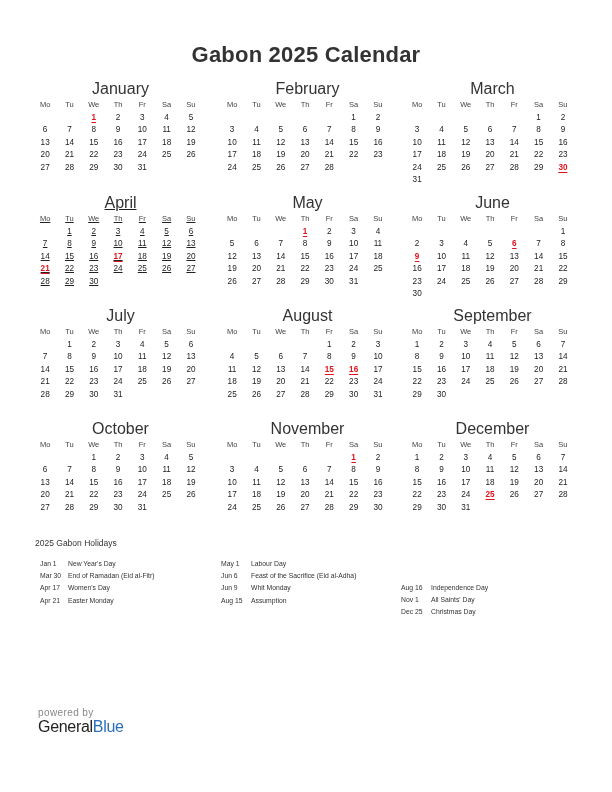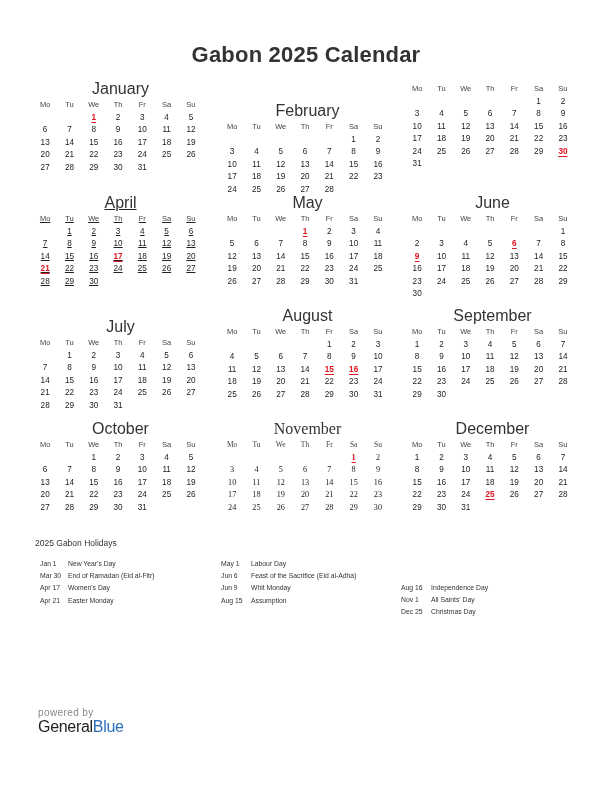--- a/index.html
+++ b/index.html
@@ -65,21 +65,21 @@
         <div class="day">24</div>
         <div class="day">25</div>
         <div class="day">26</div>
         <div class="day">27</div>
         <div class="day">28</div>
         <div class="day">29</div>
         <div class="day">30</div>
         <div class="day">31</div>
       </div>
     </div>
-    <div class="month" style="left: 220px; top: 82px; margin-top: 22px;">
+    <div class="month" style="left: 220px; top: 82px;">
       <div class="month-name">February</div>
       <div class="grid">
         <div class="dow">Mo</div>
         <div class="dow">Tu</div>
         <div class="dow">We</div>
         <div class="dow">Th</div>
         <div class="dow">Fr</div>
         <div class="dow">Sa</div>
         <div class="dow">Su</div>
         <div class="day"></div>
@@ -111,20 +111,21 @@
         <div class="day">22</div>
         <div class="day">23</div>
         <div class="day">24</div>
         <div class="day">25</div>
         <div class="day">26</div>
         <div class="day">27</div>
         <div class="day">28</div>
       </div>
     </div>
     <div class="month" style="left: 405px; top: 82px;">
+      <div class="month-name">March</div>
       <div class="grid">
         <div class="dow">Mo</div>
         <div class="dow">Tu</div>
         <div class="dow">We</div>
         <div class="dow">Th</div>
         <div class="dow">Fr</div>
         <div class="dow">Sa</div>
         <div class="dow">Su</div>
         <div class="day"></div>
         <div class="day"></div>
@@ -294,21 +295,21 @@
         <div class="day">23</div>
         <div class="day">24</div>
         <div class="day">25</div>
         <div class="day">26</div>
         <div class="day">27</div>
         <div class="day">28</div>
         <div class="day">29</div>
         <div class="day">30</div>
       </div>
     </div>
-    <div class="month" style="left: 33px; top: 309px; margin-top: 11px;">
+    <div class="month" style="left: 33px; top: 309px;">
       <div class="month-name">July</div>
       <div class="grid">
         <div class="dow">Mo</div>
         <div class="dow">Tu</div>
         <div class="dow">We</div>
         <div class="dow">Th</div>
         <div class="dow">Fr</div>
         <div class="dow">Sa</div>
         <div class="dow">Su</div>
         <div class="day"></div>
@@ -472,21 +473,21 @@
         <div class="day">24</div>
         <div class="day">25</div>
         <div class="day">26</div>
         <div class="day">27</div>
         <div class="day">28</div>
         <div class="day">29</div>
         <div class="day">30</div>
         <div class="day">31</div>
       </div>
     </div>
-    <div class="month" style="left: 220px; top: 422px; font-family: Liberation Serif, serif;">
+    <div class="month" style="left: 220px; top: 422px;">
       <div class="month-name">November</div>
       <div class="grid">
         <div class="dow">Mo</div>
         <div class="dow">Tu</div>
         <div class="dow">We</div>
         <div class="dow">Th</div>
         <div class="dow">Fr</div>
         <div class="dow">Sa</div>
         <div class="dow">Su</div>
         <div class="day"></div>

